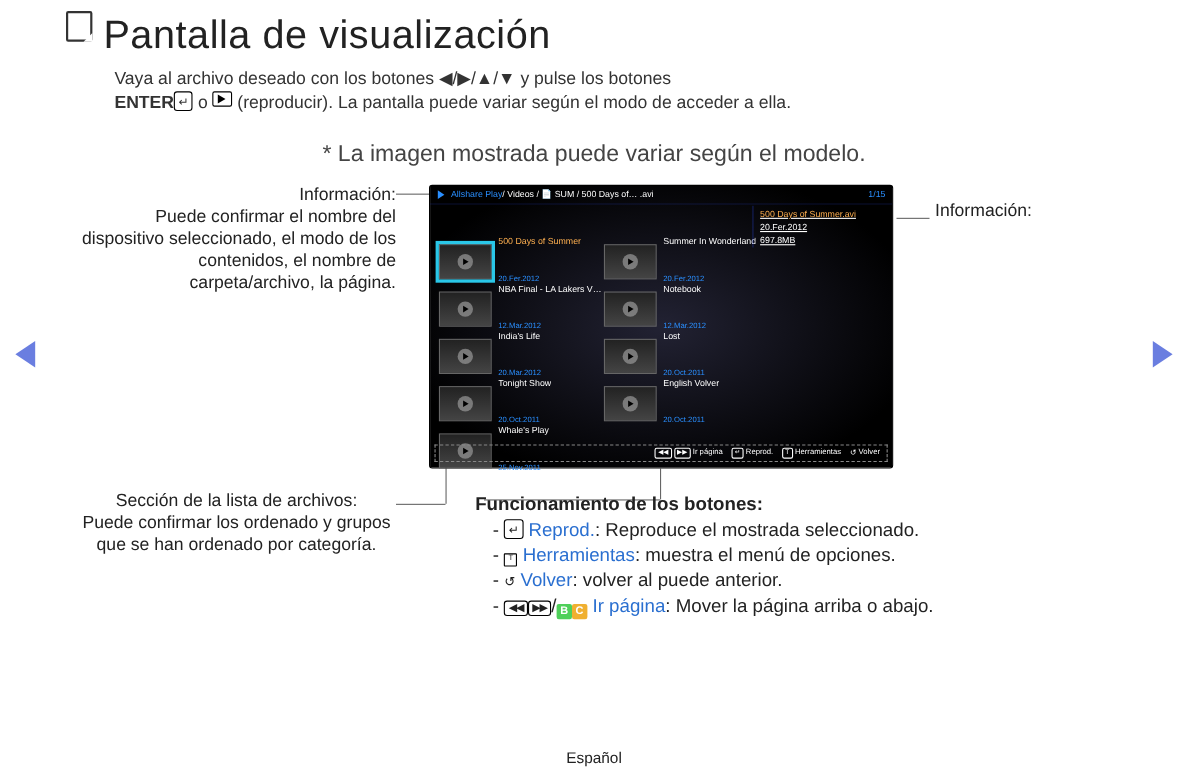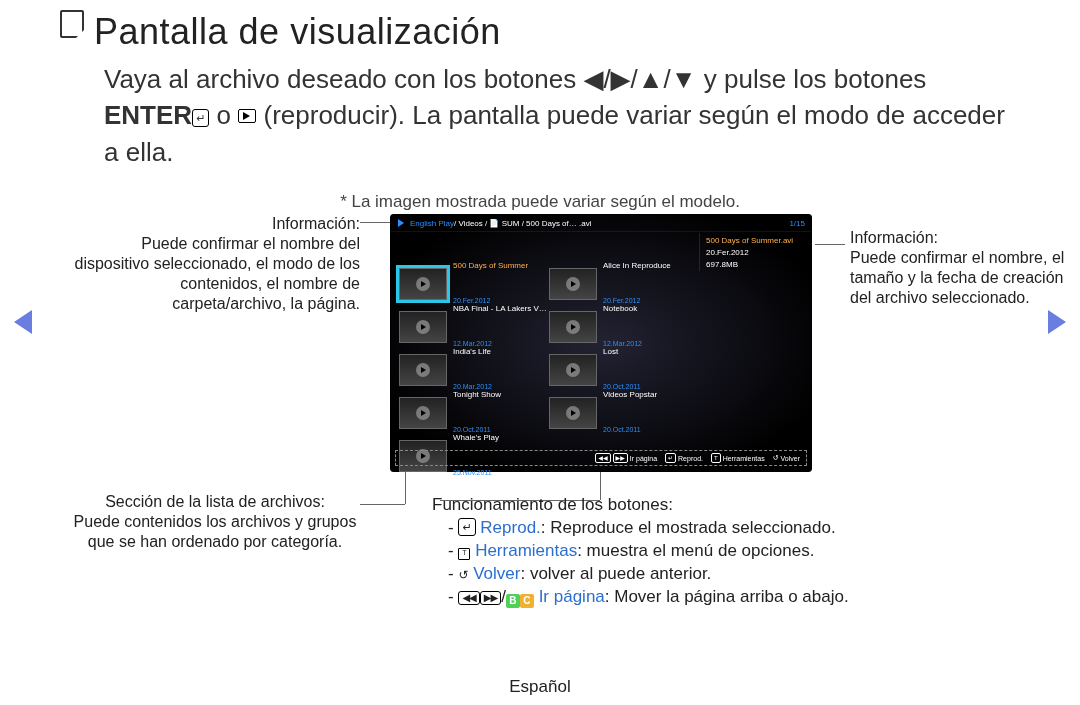--- a/index.html
+++ b/index.html
@@ -1,73 +1,73 @@
 <!DOCTYPE html>
 <html><head>
 <meta charset="utf-8">
 <style>
   body { margin:0; font-family: Arial, Helvetica, sans-serif; background:#fff; color:#222; width:1080px; height:705px; position:relative; }
   .page { padding: 10px 60px 10px 60px; }
   .bookmark-icon { display:inline-block; width:20px; height:24px; border:2px solid #333; border-radius:2px; vertical-align:6px; margin-right:10px; position:relative;}
   .bookmark-icon::after { content:""; position:absolute; right:-2px; bottom:-2px; width:0; height:0; border-left:8px solid transparent; border-bottom:8px solid #fff;}
   h1 { font-size:36px; font-weight:400; margin:0 0 8px 0; letter-spacing:0.5px;}
-  .intro { font-size:26px; line-height:1.4; margin-left:44px; color:#333; }
+  .intro { font-size:16px; line-height:1.4; margin-left:44px; color:#333; }
   .intro .bold { font-weight:700; }
   .tri { font-family: Arial; }
   .enter-icon { display:inline-block; border:1.5px solid #000; border-radius:3px; padding:0 3px; font-size:12px; height:16px; line-height:16px; vertical-align:2px; position:relative;}
   .enter-icon::after { content:"↵"; font-size:11px; }
   .play-icon { display:inline-block; border:1.5px solid #000; border-radius:2px; width:16px; height:12px; vertical-align:1px; position:relative;}
   .play-icon::after { content:""; position:absolute; left:4px; top:2px; width:0; height:0; border-left:7px solid #000; border-top:4px solid transparent; border-bottom:4px solid transparent;}
-  .caption { text-align:center; font-size:17px; margin:22px 0 2px 0; color:#444; }
+  .caption { text-align:center; font-size:21px; margin:22px 0 16px 0; color:#444; }
   .main-area { position:relative; width:100%; height:345px; }
   .screenshot { position:absolute; left:330px; top:0; width:420px; height:256px; background:radial-gradient(ellipse at center, #223 0%, #000 80%); border:1px solid #000; border-radius:3px; }
   .breadcrumb { color:#fff; font-size:8px; padding:3px 6px; border-bottom:1px solid #3050ff33; display:flex; align-items:center;}
   .breadcrumb .playicon { display:inline-block; width:10px; height:10px; margin-right:3px; position:relative;}
   .breadcrumb .playicon::after { content:""; position:absolute; left:1px; top:1px; width:0; height:0; border-left:6px solid #2a8fff; border-top:4px solid transparent; border-bottom:4px solid transparent;}
   .breadcrumb .blue { color:#2a8fff; }
   .breadcrumb .page-num { margin-left:auto; color:#2a8fff; font-size:8px;}
   .grid { position:absolute; left:8px; top:22px; width:302px; display:grid; grid-template-columns: repeat(2, 150px); grid-auto-rows:38px; gap:5px 0;}
   .thumb-row { display:flex; align-items:center;margin-top:47px; }
   .thumb { width:46px; height:30px; background:linear-gradient(#222,#444); border:1px solid #666; position:relative; margin-right:6px;}
   .thumb::after { content:""; position:absolute; left:50%; top:50%; transform:translate(-50%,-50%); width:14px; height:14px; border-radius:50%; background:#999; opacity:0.7;}
   .thumb::before { content:""; position:absolute; left:50%; top:50%; transform:translate(-40%,-50%); width:0; height:0; border-left:5px solid #000; border-top:3.5px solid transparent; border-bottom:3.5px solid transparent; z-index:2;}
   .thumb.selected { outline:3px solid #2ac7e8; }
   .meta { line-height:1.1; }
   .meta .title { font-size:8px; color:#ffb050; display:block; max-width:95px; overflow:hidden; white-space:nowrap; text-overflow:ellipsis;}
   .meta .title.white { color:#fff; }
   .meta .date { font-size:7px; color:#2a8fff; }
-  .info-panel { position:absolute; right:0; top:18px; width:105px; font-size:8px; color:#fff; border-left:1px solid #3050ff55; padding:2px 0 0 6px; line-height:1.5;}
+  .info-panel { position:absolute; right:15px; top:18px; width:105px; font-size:8px; color:#fff; border-left:1px solid #3050ff55; padding:2px 0 0 6px; line-height:1.5;text-decoration:underline;}
   .info-panel .fname { color:#ffb050; }
   .bottom-bar { position:absolute; left:4px; right:4px; bottom:5px; height:14px; border:1px dashed #888; font-size:7px; color:#fff; display:flex; align-items:center; justify-content:flex-end; padding:0 6px; gap:8px;}
   .bottom-bar .key { display:inline-flex; align-items:center; gap:2px;}
   .kb { display:inline-block; border:1px solid #fff; border-radius:2px; padding:0 2px; font-size:6px; line-height:8px;}
   
   .callout { position:absolute; font-size:16px; text-align:right; line-height:1.25; }
   .callout.left1 { left:10px; top:0; width:290px; }
   .callout.left2 { left:10px; top:278px; width:290px; text-align:center;}
   .callout.right1 { left:790px; top:14px; width:230px; text-align:left;}
   .callout .head { font-weight:500; color:#222; }
   
   .line { position:absolute; background:#666; height:1px; }
   .vline { position:absolute; background:#666; width:1px; }
   
   .nav-arrow { position:absolute; top:310px; width:0; height:0; border-top:12px solid transparent; border-bottom:12px solid transparent; }
   .nav-left { left:14px; border-right:18px solid #6a7ee0; }
   .nav-right { right:14px; border-left:18px solid #6a7ee0; }
   
   .func-block { position:absolute; left:372px; top:280px; width:640px; font-size:17px; line-height:1.35; }
-  .func-block .head { font-weight:400; }
+  .func-block .head { font-weight:700; }
   .func-block .item { margin-left:16px; }
   .blue-term { color:#2a6fd0; }
   .mini-key { display:inline-block; border:1.3px solid #000; border-radius:3px; font-size:10px; padding:0 3px; vertical-align:1px; line-height:12px;}
   .mini-key.double { letter-spacing:-1px;}
   .color-key { display:inline-block; width:14px; height:14px; vertical-align:-2px; font-size:10px; font-weight:700; text-align:center; line-height:14px; color:#fff; border-radius:2px;}
   .color-key.b { background:#4fd05a; }
   .color-key.c { background:#f0b030; }
-  .footer { position:absolute; bottom:8px; width:100%; text-align:center; font-size:17px; }
+  .footer { position:absolute; bottom:8px; width:100%; text-align:center; font-size:14px; }
   .tools-icon { display:inline-block; width:10px; height:10px; border:1px solid #000; border-radius:1px; font-size:7px; line-height:8px; text-align:center; vertical-align:1px;}
   .return-icon { display:inline-block; font-size:12px; vertical-align:0; }
 </style>
 </head>
 <body>
 
 <div class="nav-arrow nav-left"></div>
 <div class="nav-arrow nav-right"></div>
 
 <div class="page">
@@ -91,43 +91,42 @@
     <div class="vline" style="left:540px; top:258px; height:28px;"></div>
     <div class="line" style="left:380px; top:286px; width:160px;"></div>
 
     <div class="callout left1">
       <span class="head">Información:</span><br>
       <span>Puede confirmar el nombre del dispositivo seleccionado, el modo de los contenidos, el nombre de carpeta/archivo, la página.</span>
     </div>
 
     <div class="callout left2">
       <span class="head">Sección de la lista de archivos:</span><br>
-      <span>Puede contenidos los archivos y grupos que se han ordenado por categoría.</span>
+      <span>Puede confirmar los ordenado y grupos que se han ordenado por categoría.</span>
     </div>
 
     <div class="callout right1">
       <span class="head">Información:</span><br>
-      <span>Puede confirmar el nombre, el tamaño y la fecha de creación del archivo seleccionado.</span>
     </div>
 
     <div class="screenshot">
       <div class="breadcrumb">
         <span class="playicon"></span>
-        <span class="blue">English Play</span>
+        <span class="blue">Allshare Play</span>
         <span> / Videos / 📄 SUM / 500 Days of… .avi</span>
         <span class="page-num">1/15</span>
       </div>
       <div class="grid" id="file-grid">
           <div class="thumb-row">
             <div class="thumb selected"></div>
             <div class="meta"><span class="title">500 Days of Summer</span><br><span class="date">20.Fer.2012</span></div>
           </div>
           <div class="thumb-row">
             <div class="thumb"></div>
-            <div class="meta"><span class="title white">Alice In Reproduce</span><br><span class="date">20.Fer.2012</span></div>
+            <div class="meta"><span class="title white">Summer In Wonderland</span><br><span class="date">20.Fer.2012</span></div>
           </div>
           <div class="thumb-row">
             <div class="thumb"></div>
             <div class="meta"><span class="title white">NBA Final - LA Lakers VS…</span><br><span class="date">12.Mar.2012</span></div>
           </div>
           <div class="thumb-row">
             <div class="thumb"></div>
             <div class="meta"><span class="title white">Notebook</span><br><span class="date">12.Mar.2012</span></div>
           </div>
           <div class="thumb-row">
@@ -137,21 +136,21 @@
           <div class="thumb-row">
             <div class="thumb"></div>
             <div class="meta"><span class="title white">Lost</span><br><span class="date">20.Oct.2011</span></div>
           </div>
           <div class="thumb-row">
             <div class="thumb"></div>
             <div class="meta"><span class="title white">Tonight Show</span><br><span class="date">20.Oct.2011</span></div>
           </div>
           <div class="thumb-row">
             <div class="thumb"></div>
-            <div class="meta"><span class="title white">Videos Popstar</span><br><span class="date">20.Oct.2011</span></div>
+            <div class="meta"><span class="title white">English Volver</span><br><span class="date">20.Oct.2011</span></div>
           </div>
           <div class="thumb-row">
             <div class="thumb"></div>
             <div class="meta"><span class="title white">Whale's Play</span><br><span class="date">25.Nov.2011</span></div>
           </div>
         </div>
       <div class="info-panel">
         <div class="fname">500 Days of Summer.avi</div>
         <div>20.Fer.2012</div>
         <div>697.8MB</div>

